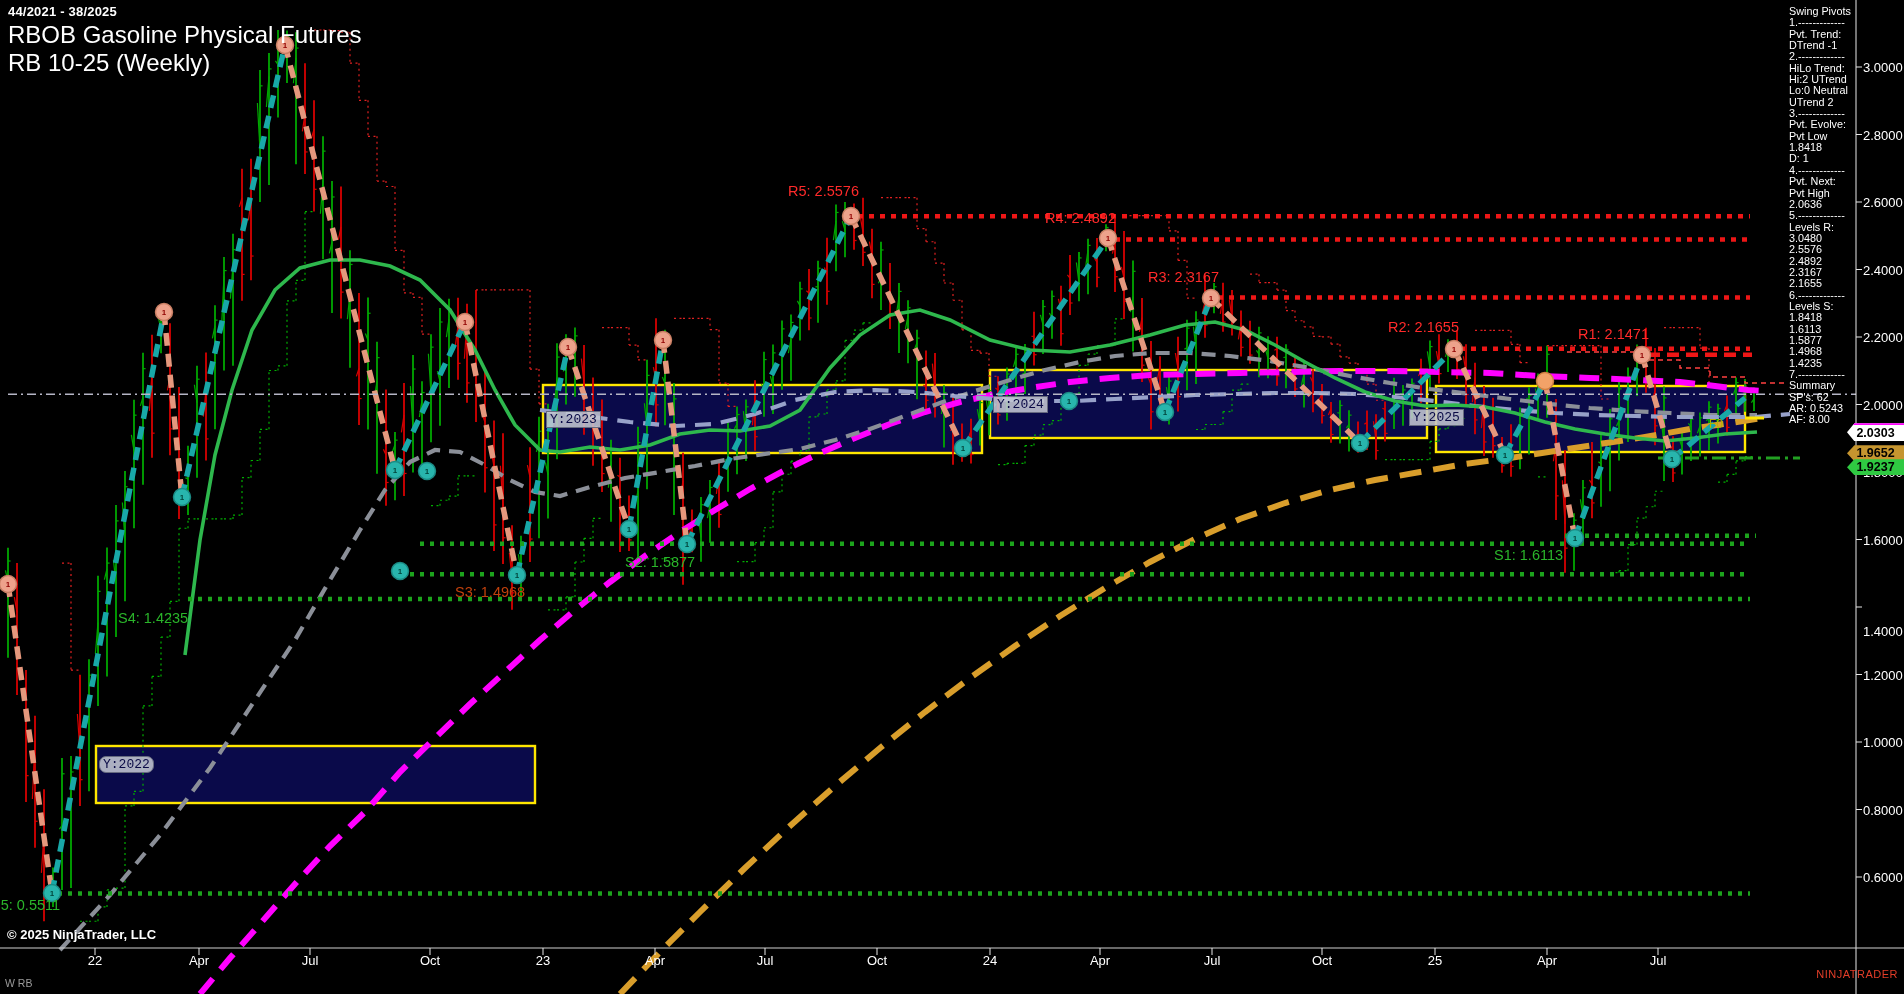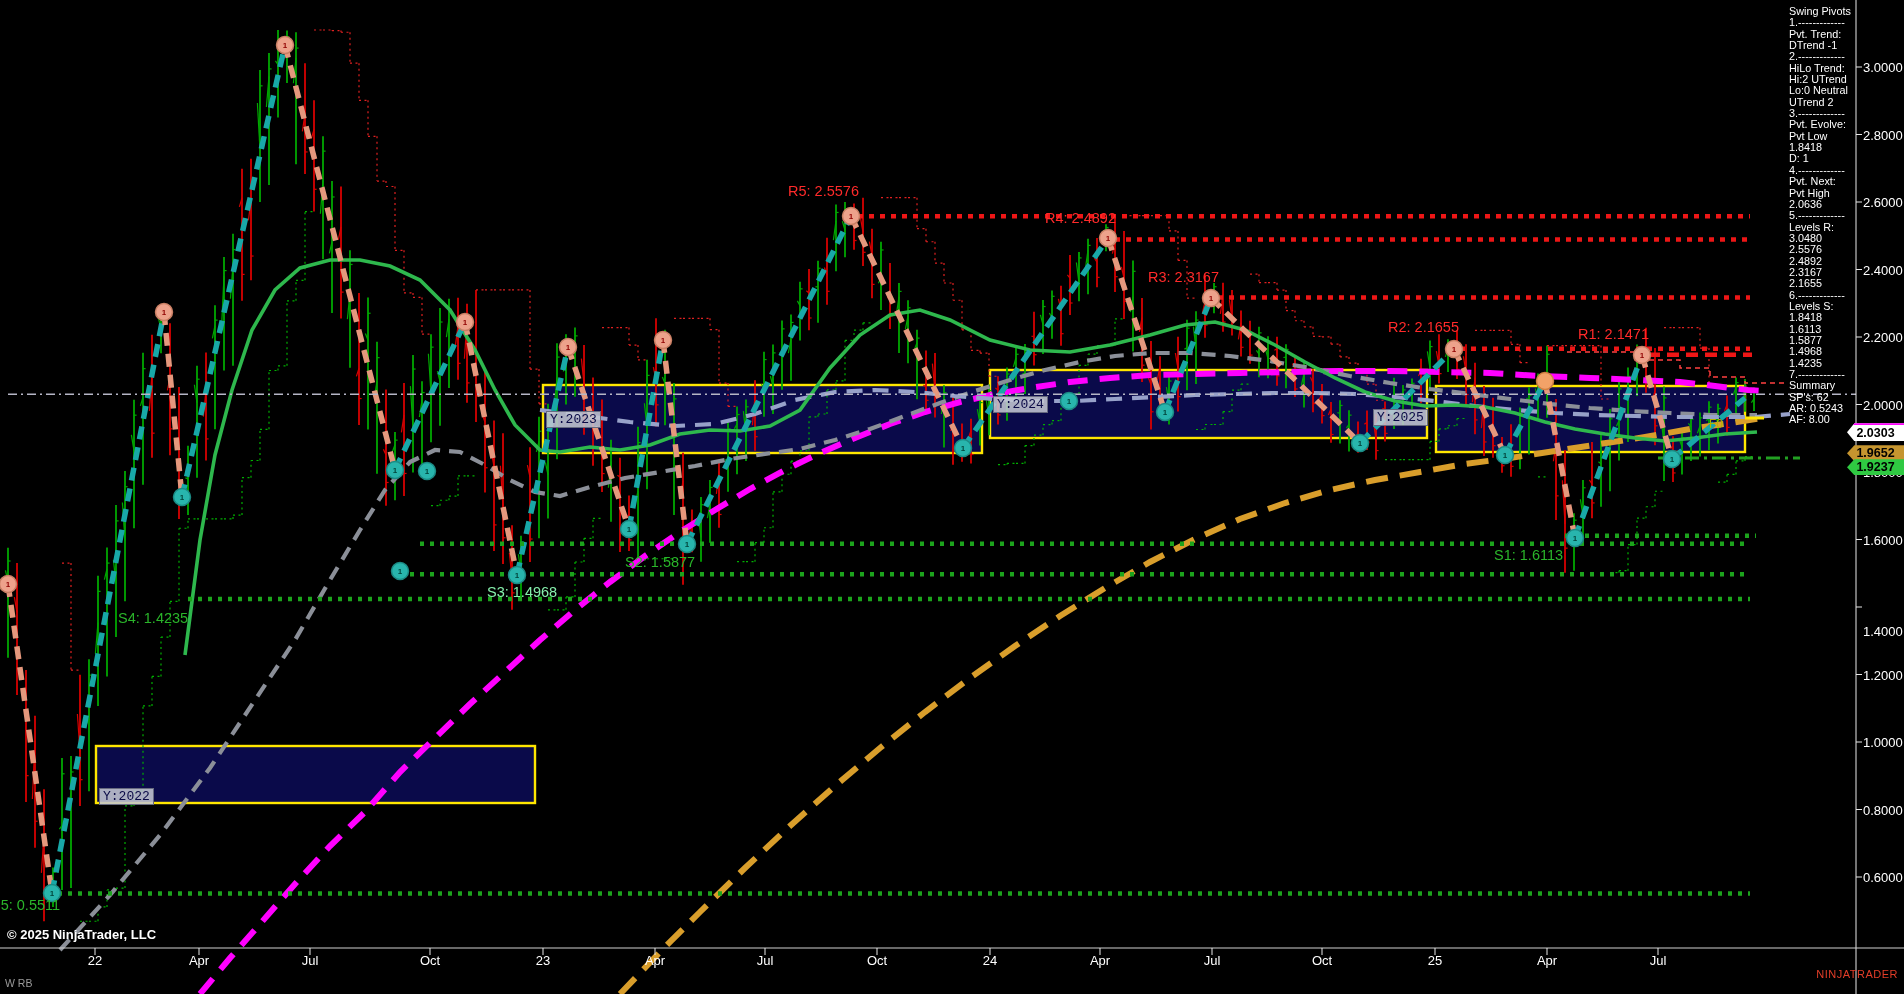--- a/index.html
+++ b/index.html
@@ -745,20 +745,25 @@
       <line x1="877" y1="948" x2="877" y2="955" stroke="#e8e8e8" stroke-width="1"></line>
       <line x1="990" y1="948" x2="990" y2="955" stroke="#e8e8e8" stroke-width="1"></line>
       <line x1="1100" y1="948" x2="1100" y2="955" stroke="#e8e8e8" stroke-width="1"></line>
       <line x1="1212" y1="948" x2="1212" y2="955" stroke="#e8e8e8" stroke-width="1"></line>
       <line x1="1322" y1="948" x2="1322" y2="955" stroke="#e8e8e8" stroke-width="1"></line>
       <line x1="1435" y1="948" x2="1435" y2="955" stroke="#e8e8e8" stroke-width="1"></line>
       <line x1="1547" y1="948" x2="1547" y2="955" stroke="#e8e8e8" stroke-width="1"></line>
       <line x1="1658" y1="948" x2="1658" y2="955" stroke="#e8e8e8" stroke-width="1"></line>
     </svg>
 
+  <div class="hdr">
+    <div class="range">44/2021 - 38/2025</div>
+    <div class="title">RBOB Gasoline Physical Futures</div>
+    <div class="subtitle">RB 10-25 (Weekly)</div>
+  </div>
 
   <div id="panel">
       <div class="pl">Swing Pivots</div>
       <div class="pl">1.-------------</div>
       <div class="pl">Pvt. Trend:</div>
       <div class="pl">DTrend -1</div>
       <div class="pl">2.-------------</div>
       <div class="pl">HiLo Trend:</div>
       <div class="pl">Hi:2 UTrend</div>
       <div class="pl">Lo:0 Neutral</div>
@@ -793,29 +798,29 @@
       <div class="pl">AF: 8.00</div>
     </div>
   <div id="rsLabels">
       <div class="rs-label" style="left: 1578px; top: 326px; color: rgb(255, 42, 42);">R1: 2.1471</div>
       <div class="rs-label" style="left: 1388px; top: 319px; color: rgb(255, 42, 42);">R2: 2.1655</div>
       <div class="rs-label" style="left: 1148px; top: 269px; color: rgb(255, 42, 42);">R3: 2.3167</div>
       <div class="rs-label" style="left: 1045px; top: 210px; color: rgb(255, 42, 42);">R4: 2.4892</div>
       <div class="rs-label" style="left: 788px; top: 183px; color: rgb(255, 42, 42);">R5: 2.5576</div>
       <div class="rs-label" style="left: 1494px; top: 547px; color: rgb(42, 181, 42);">S1: 1.6113</div>
       <div class="rs-label" style="left: 625px; top: 554px; color: rgb(42, 181, 42);">S2: 1.5877</div>
-      <div class="rs-label" style="left: 455px; top: 584px; color: #86efac; margin-left: 32px;">S3: 1.4968</div>
+      <div class="rs-label" style="left: 455px; top: 584px; color: #c2410c;">S3: 1.4968</div>
       <div class="rs-label" style="left: 118px; top: 610px; color: rgb(42, 181, 42);">S4: 1.4235</div>
       <div class="rs-label" style="left: -9px; top: 897px; color: rgb(42, 181, 42);">S5: 0.5511</div>
     </div>
   <div id="yearLabels">
-      <div class="yr-label" style="left: 99px; top: 788px;">Y:2022</div>
+      <div class="yr-label" style="left: 99px; top: 756px; border-radius: 7px;">Y:2022</div>
       <div class="yr-label" style="left: 546px; top: 411px;">Y:2023</div>
       <div class="yr-label" style="left: 993px; top: 396px;">Y:2024</div>
-      <div class="yr-label" style="left: 1373px; top: 409px; text-align: right;">Y:2025</div>
+      <div class="yr-label" style="left: 1409px; top: 409px; text-align: right;">Y:2025</div>
     </div>
   <div id="priceAxis">
       <div class="tick-label" style="top: 67px;">3.0000</div>
       <div class="tick-label" style="top: 134.5px;">2.8000</div>
       <div class="tick-label" style="top: 202px;">2.6000</div>
       <div class="tick-label" style="top: 269.5px;">2.4000</div>
       <div class="tick-label" style="top: 337px;">2.2000</div>
       <div class="tick-label" style="top: 404.5px;">2.0000</div>
       <div class="tick-label" style="top: 472px;">1.8000</div>
       <div class="tick-label" style="top: 539.5px;">1.6000</div>

